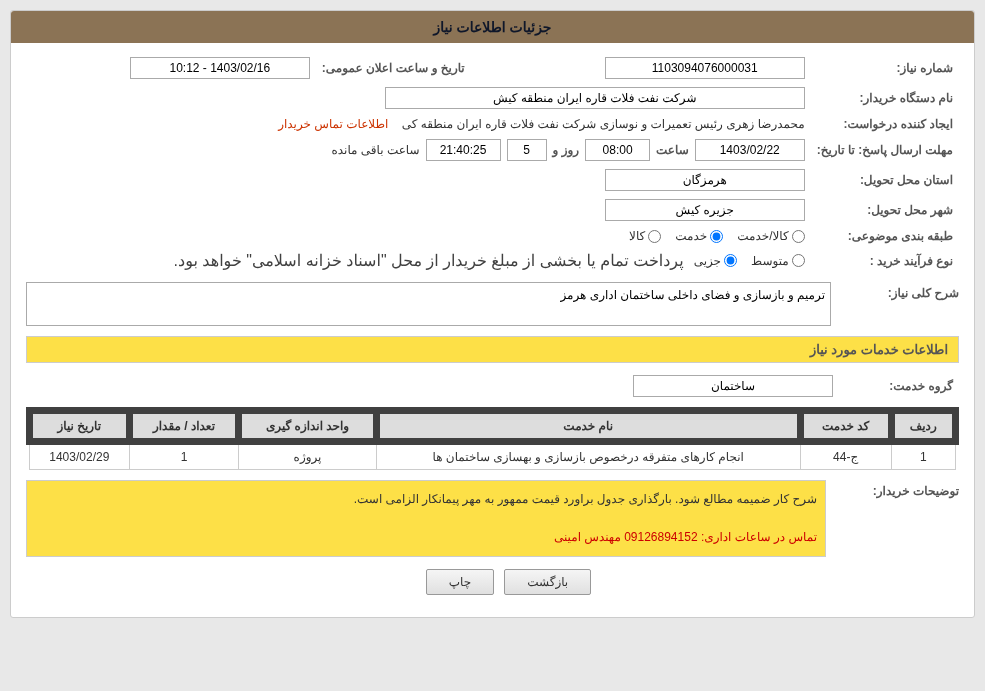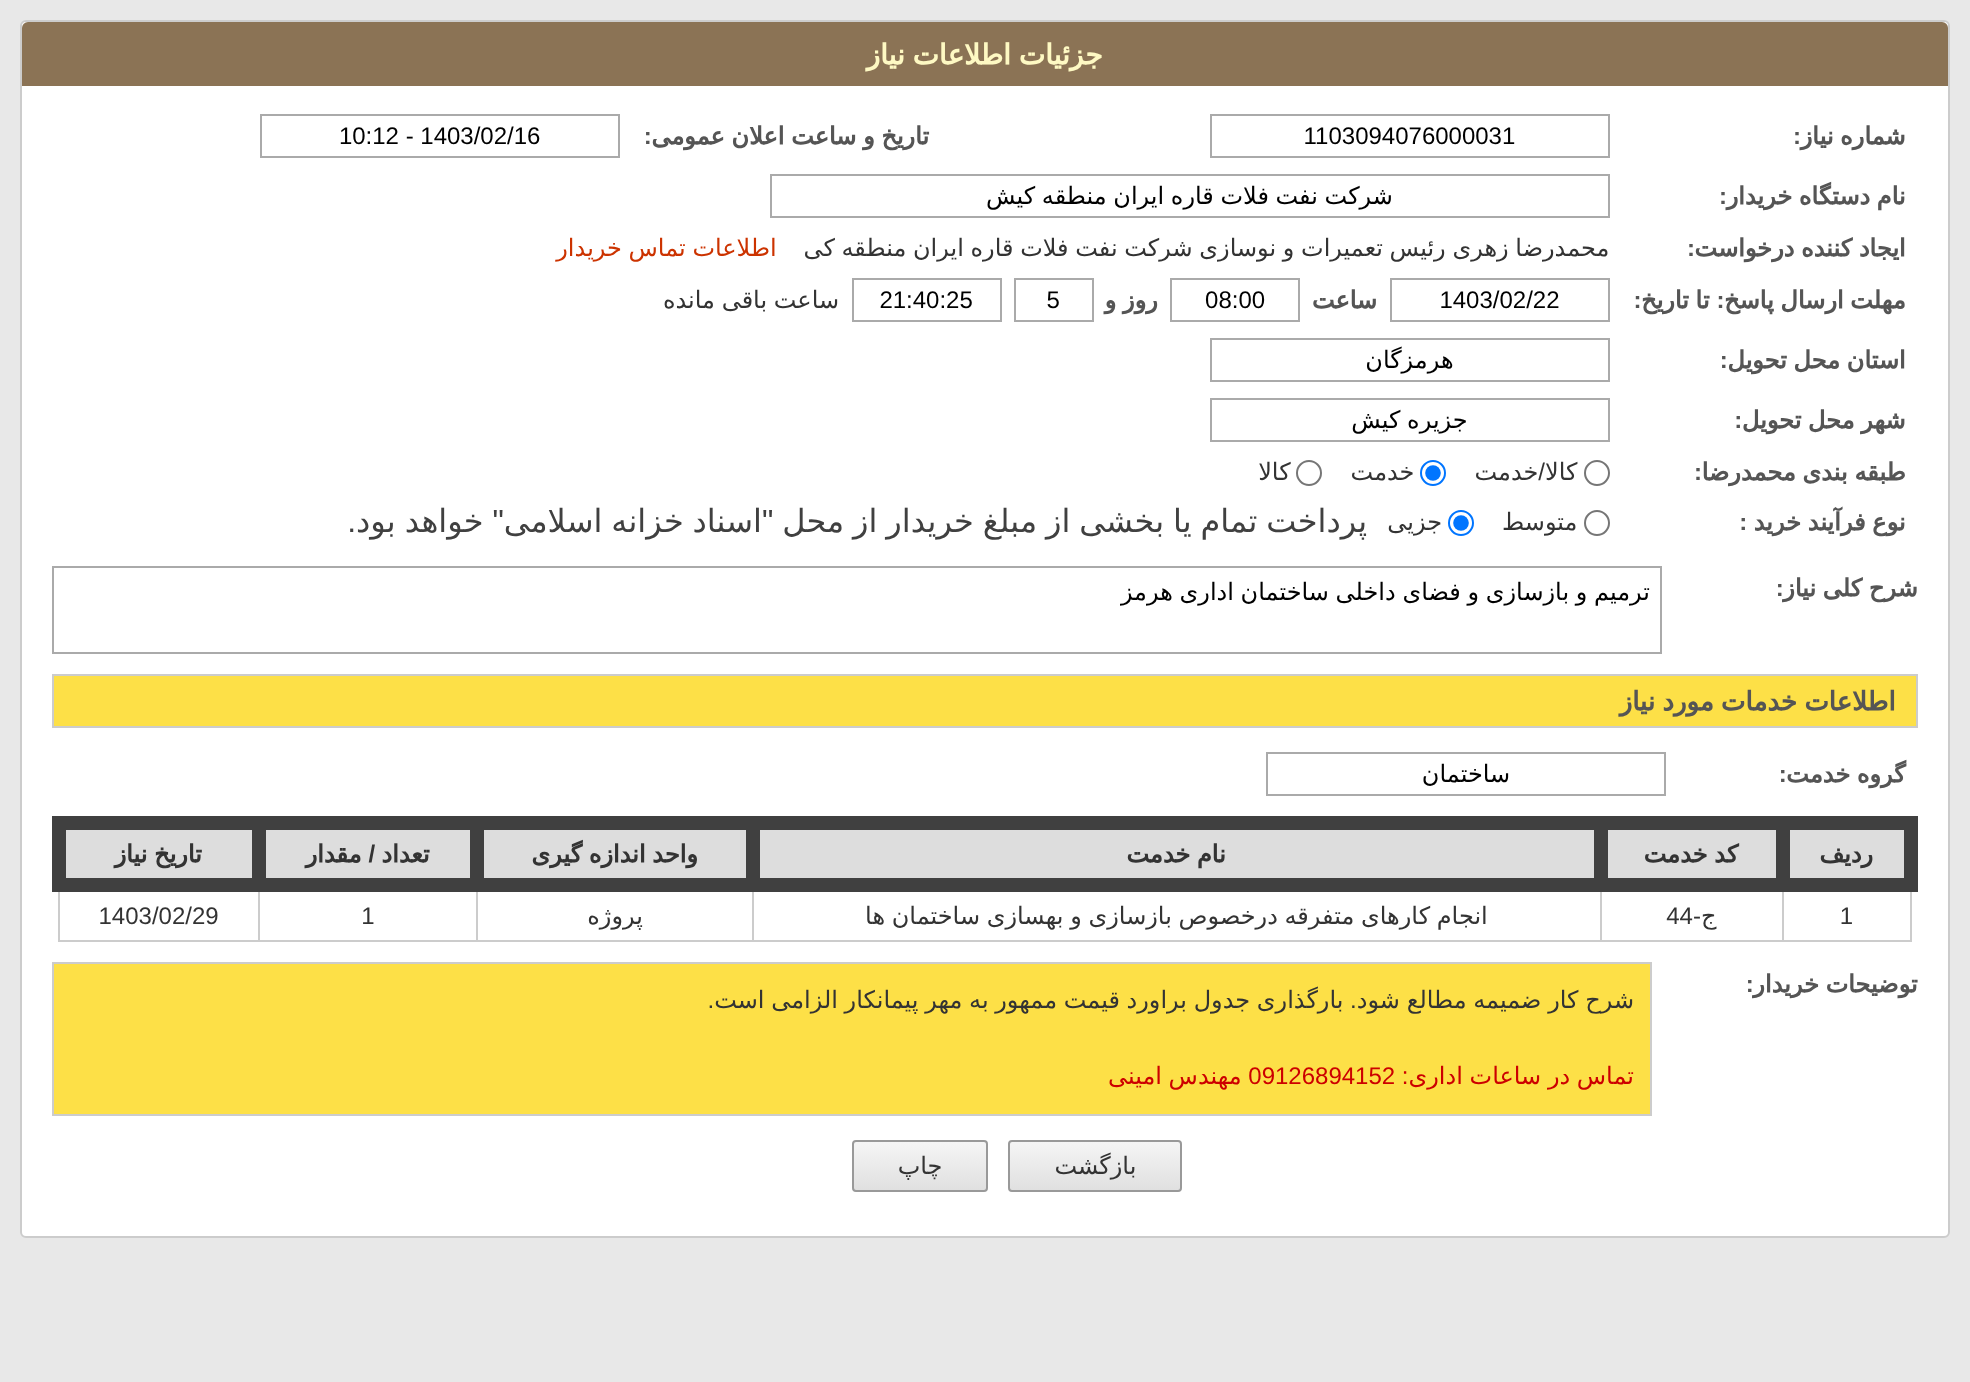--- a/index.html
+++ b/index.html
@@ -16,21 +16,21 @@
       background: #e8e8e8;
       padding: 10px;
     }
     .main-card {
       background: #fff;
       border: 1px solid #ccc;
       border-radius: 3px;
     }
     .card-header {
       background: #8b7355;
-      color: #fef9c3;
+      color: #0f172a;
       text-align: center;
       padding: 8px 12px;
       font-size: 14px;
       font-weight: bold;
       border-radius: 3px 3px 0 0;
     }
     .card-body {
       padding: 10px 15px;
     }
     .section-header {
@@ -228,21 +228,21 @@
         </tr>
 
         <tr>
           <td class="label-cell">شهر محل تحویل:</td>
           <td colspan="4" class="value-cell">
             <input class="input-field" type="text" value="جزیره کیش" style="width: 200px; text-align: center;">
           </td>
         </tr>
 
         <tr>
-          <td class="label-cell">طبقه بندی محمدرضا:</td>
+          <td class="label-cell">طبقه بندی موضوعی:</td>
           <td colspan="4" class="value-cell">
             <div class="radio-group">
               <label class="radio-item">
                 <input type="radio" name="category" style=""> 
                     <span>کالا/خدمت</span>
               </label>
               <label class="radio-item">
                 <input type="radio" name="category" checked="" style=""> 
                     <span>خدمت</span>
               </label>

